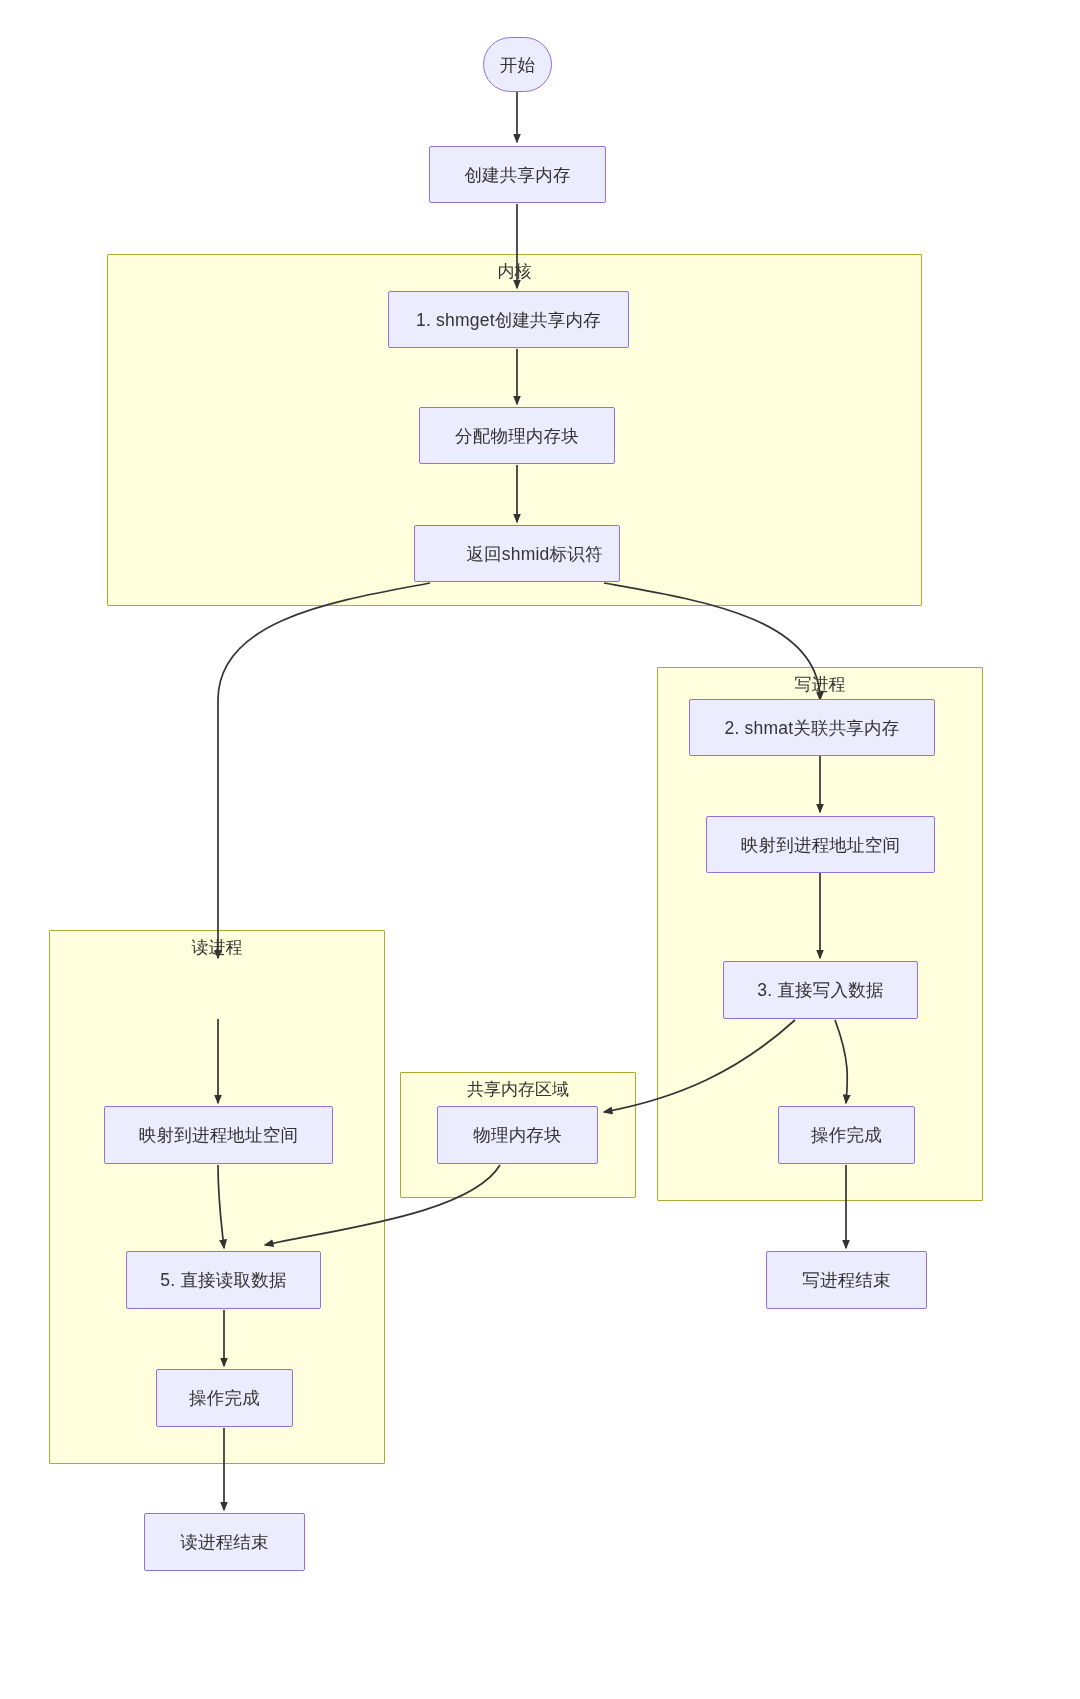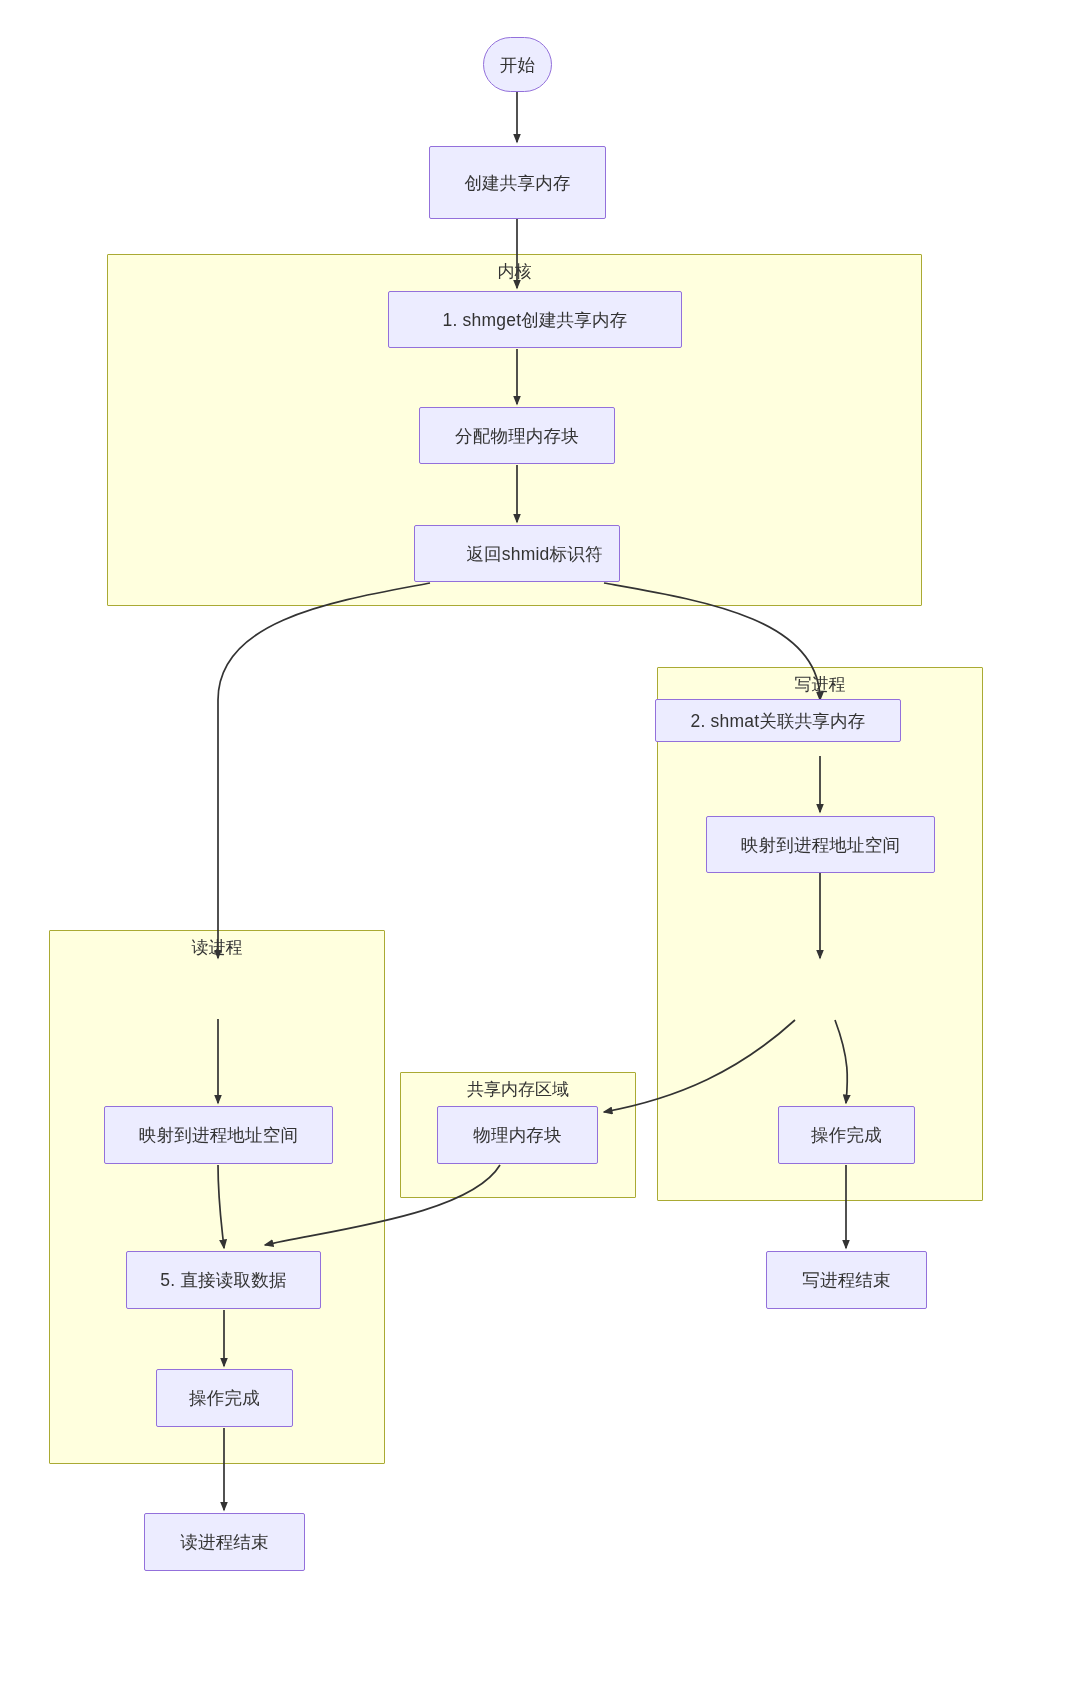--- a/index.html
+++ b/index.html
@@ -105,44 +105,47 @@
       <path d="M500,1165 C470,1215 330,1230 265,1245"></path>
       <path d="M224,1310 L224,1366"></path>
       <path d="M224,1428 L224,1510"></path>
     </g>
   </svg>
 
   <div class="node start" style="left:483px; top:37px; width:69px; height:55px;">
     <span>开始</span>
   </div>
 
-  <div class="node" style="left:429px; top:146px; width:177px; height:73px;">
+  <div class="node" style="left:429px; top:146px; width:177px; height:57px;">
     <span>创建共享内存</span>
   </div>
 
-  <div class="node" style="left:388px; top:291px; width:294px; height:57px;">
+  <div class="node" style="left:388px; top:291px; width:241px; height:57px;">
     <span>1. shmget创建共享内存</span>
   </div>
 
   <div class="node" style="left:419px; top:407px; width:196px; height:57px;">
     <span>分配物理内存块</span>
   </div>
 
   <div class="node" style="left:414px; top:525px; width:206px; height:57px;padding-left:35px;">
     <span>返回shmid标识符</span>
   </div>
 
-  <div class="node" style="left:655px; top:699px; width:246px; height:43px;">
+  <div class="node" style="left:689px; top:699px; width:246px; height:57px;">
     <span>2. shmat关联共享内存</span>
   </div>
 
   <div class="node" style="left:706px; top:816px; width:229px; height:57px;">
     <span>映射到进程地址空间</span>
   </div>
 
+  <div class="node" style="left:723px; top:961px; width:195px; height:58px;">
+    <span>3. 直接写入数据</span>
+  </div>
 
   <div class="node" style="left:778px; top:1106px; width:137px; height:58px;">
     <span>操作完成</span>
   </div>
 
   <div class="node" style="left:766px; top:1251px; width:161px; height:58px;">
     <span>写进程结束</span>
   </div>
 
 

